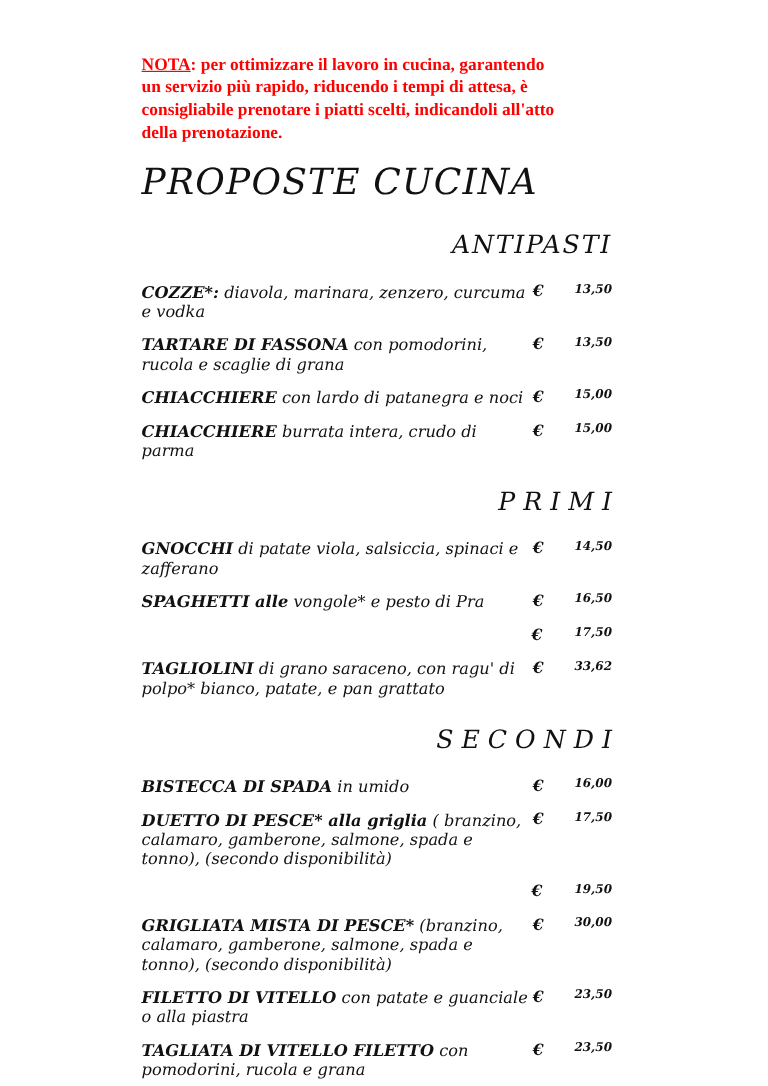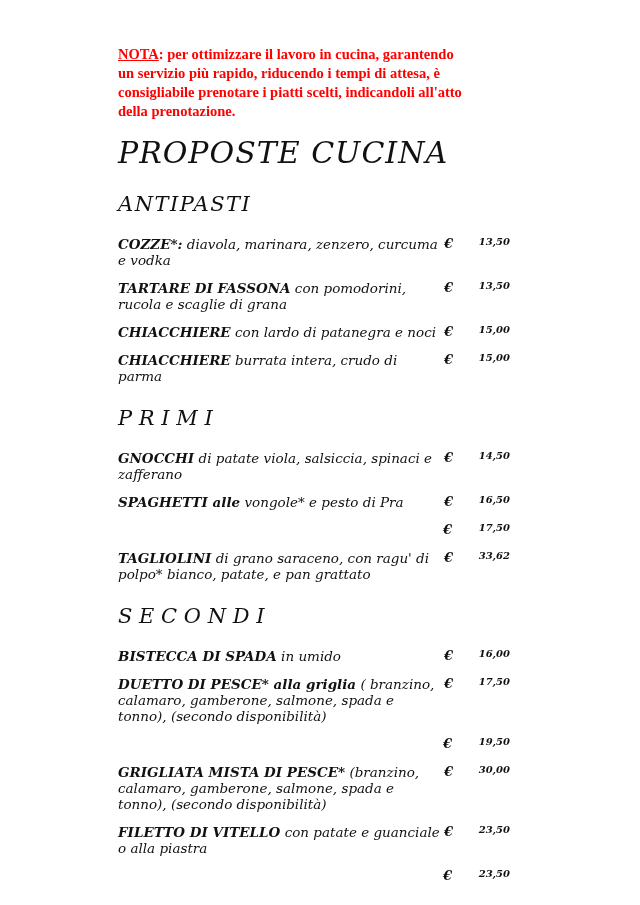--- a/index.html
+++ b/index.html
@@ -36,21 +36,21 @@
     font-weight: normal;
     font-size: 30px;
     text-align: left;
     letter-spacing: 1px;
     margin: 6px 0 14px 0;
   }
   .section-heading {
     font-style: italic;
     font-weight: normal;
     font-size: 21px;
-    text-align: left;
+    text-align: right;
     margin: 22px 0 20px 0;
   }
   .section-heading.tracked { letter-spacing: 1.5px; }
 
   
   .item {
     display: flex;
     align-items: flex-start;
     margin-bottom: 12px;
     font-style: italic;
@@ -192,19 +192,23 @@
   <div class="item">
     <p class="item-text">
       <span class="item-name">FILETTO  DI VITELLO</span>
       <span class="item-desc">con patate e guanciale o alla piastra</span>
     </p>
     <span class="euro">€</span>
     <span class="price">23,50</span>
   </div>
 
   <div class="item">
+    <p class="item-text">
+      <span class="item-name">TAGLIATA DI VITELLO  FILETTO</span>
+      <span class="item-desc">con pomodorini, rucola e grana</span>
+    </p>
     <span class="euro">€</span>
     <span class="price">23,50</span>
   </div>
 
   <h2 class="section-heading tracked">CONTORNI</h2>
 
 </div>
 
 </body></html>

